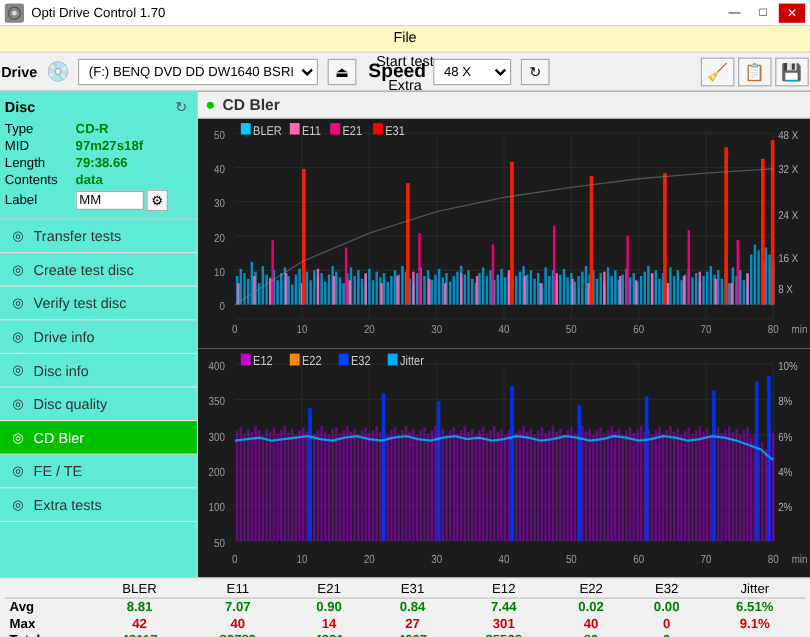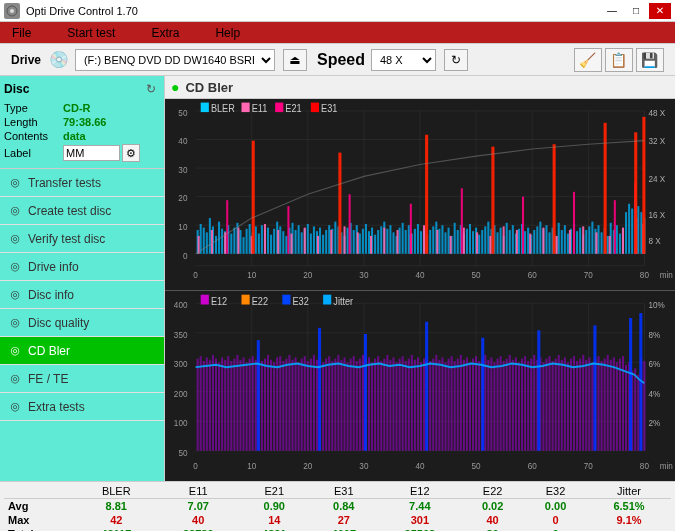--- a/index.html
+++ b/index.html
@@ -7,25 +7,25 @@
 
     
     .titlebar { background: #fff; height: 22px; display: flex; align-items: center; justify-content: space-between; padding: 0 4px; border-bottom: 1px solid #ccc; }
     .titlebar-left { display: flex; align-items: center; gap: 6px; }
     .titlebar-icon { width: 16px; height: 16px; background: #888; border-radius: 2px; display: flex; align-items: center; justify-content: center; }
     .titlebar-controls { display: flex; gap: 2px; }
     .titlebar-btn { width: 22px; height: 16px; display: flex; align-items: center; justify-content: center; font-size: 10px; cursor: pointer; border: none; background: transparent; }
     .titlebar-btn.close { background: #c00; color: white; }
 
     
-    .menubar { background: #b91c1c; height: 22px; display: flex; align-items: center; padding: 0 4px; border-bottom: 1px solid #ccc; gap: 20px; }
+    .menubar { background: #fef9c3; height: 22px; display: flex; align-items: center; padding: 0 4px; border-bottom: 1px solid #ccc; gap: 2px; flex-direction: column; }
     .menu-item { padding: 2px 8px; cursor: pointer; font-size: 12px; }
 
     
-    .drivebar { background: #f0f0f0; height: 32px; display: flex; align-items: center; padding: 2px 11px; border-bottom: 1px solid #ccc; gap: 6px; }
+    .drivebar { background: #f0f0f0; height: 32px; display: flex; align-items: center; padding: 2px 1px; border-bottom: 1px solid #ccc; gap: 6px; }
     .drive-label { font-size: 12px; font-weight: bold; color: #000; }
     .drive-select { height: 22px; width: 200px; font-size: 11px; border: 1px solid #aaa; background: white; padding: 0 4px; }
     .drive-icons { display: flex; gap: 3px; align-items: center; margin-left: 2px; }
     .drive-icon-btn { width: 24px; height: 22px; border: 1px solid #aaa; background: #f5f5f5; display: flex; align-items: center; justify-content: center; cursor: pointer; font-size: 12px; }
     .speed-label { font-size: 16px; font-weight: bold; margin-left: 4px; }
     .speed-select { height: 22px; width: 65px; font-size: 11px; border: 1px solid #aaa; background: white; padding: 0 4px; }
     .spacer { flex: 1; }
     .toolbar-icons { display: flex; gap: 3px; }
     .toolbar-icon-btn { width: 28px; height: 24px; border: 1px solid #aaa; background: #f5f5f5; display: flex; align-items: center; justify-content: center; cursor: pointer; font-size: 14px; }
 
@@ -129,20 +129,24 @@
   <div class="sidebar">
 
     <div class="disc-panel">
       <div class="disc-header">
         <span class="disc-title">Disc</span>
         <button class="disc-refresh-btn">↻</button>
       </div>
       <div class="disc-row">
         <span class="disc-row-label">Type</span>
         <span class="disc-row-value">CD-R</span>
+      </div>
+      <div class="disc-row">
+        <span class="disc-row-label">MID</span>
+        <span class="disc-row-value">97m27s18f</span>
       </div>
       <div class="disc-row">
         <span class="disc-row-label">Length</span>
         <span class="disc-row-value">79:38.66</span>
       </div>
       <div class="disc-row">
         <span class="disc-row-label">Contents</span>
         <span class="disc-row-value">data</span>
       </div>
       <div class="disc-row">

